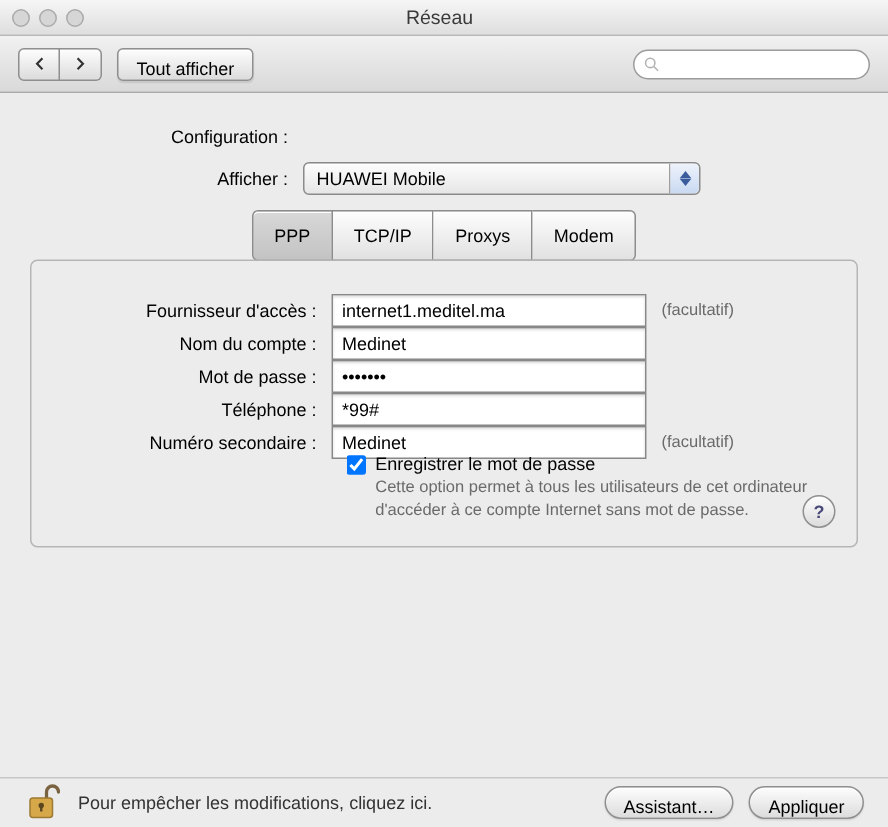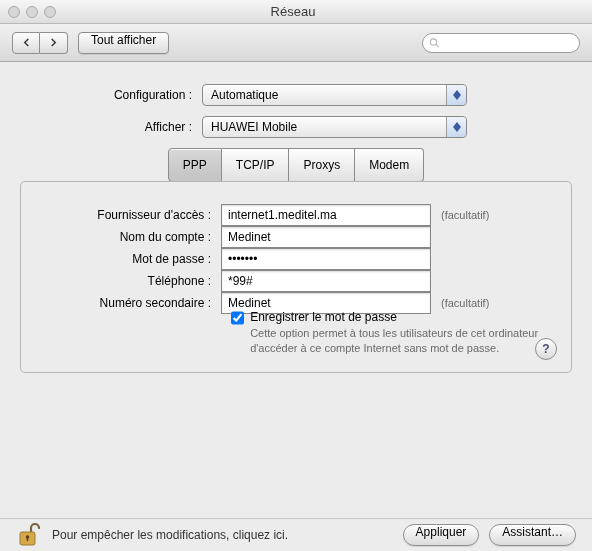--- a/index.html
+++ b/index.html
@@ -10,21 +10,21 @@
 .traffic { display:flex; gap:6px; }
 .tl { width:12px; height:12px; border-radius:50%; background:#d6d6d6; border:1px solid #aaa; }
 .title { flex:1; text-align:center; color:#3a3a3a; font-size:13px; }
 
 
 .toolbar { height:38px; background: linear-gradient(#f1f1f1,#d9d9d9); border-bottom:1px solid #aaa; display:flex; align-items:center; padding:0 12px; gap:10px; }
 .navpair { display:flex; }
 .navbtn { width:28px; height:22px; background:linear-gradient(#fdfdfd,#dcdcdc); border:1px solid #8f8f8f; display:flex; align-items:center; justify-content:center; cursor:pointer; }
 .navbtn:first-child { border-radius:4px 0 0 4px; }
 .navbtn:last-child { border-radius:0 4px 4px 0; border-left:none; }
-.btn { height:22px; padding:0 12px; background:linear-gradient(#fdfdfd,#dcdcdc); border:1px solid #8f8f8f; border-radius:4px; cursor:pointer; box-shadow:0 1px 0 #fff inset, 0 1px 1px rgba(0,0,0,.1); display:flex; align-items:flex-start; }
+.btn { height:22px; padding:0 12px; background:linear-gradient(#fdfdfd,#dcdcdc); border:1px solid #8f8f8f; border-radius:4px; cursor:pointer; box-shadow:0 1px 0 #fff inset, 0 1px 1px rgba(0,0,0,.1); display:flex; align-items:flex-end; }
 .btn.round { border-radius:11px; }
 .spacer { flex:1; }
 .search { width:158px; height:20px; border:1px solid #9b9b9b; border-radius:10px; background:#fff; display:flex; align-items:center; padding:0 6px; }
 .search svg { opacity:.5; }
 .search input { border:0; outline:0; width:100%; background:transparent; padding-left:4px; }
 
 
 .main { padding:22px 20px 12px 20px; }
 .row { display:flex; align-items:center; margin-bottom:10px; }
 .row .lbl { width:182px; text-align:right; padding-right:10px; color:#000; }
@@ -95,31 +95,20 @@
         <line x1="10" y1="10" x2="14" y2="14" stroke="#666" stroke-width="1.5"></line>
       </svg>
     <input type="text" placeholder="" style="">
   </div>
 </div>
 
 <div class="main">
 
   <div class="row">
     <div class="lbl">Configuration :</div>
-    <div class="select">
-      <span>Automatique</span>
-      <div class="caps">
-        <svg width="8" height="5" viewBox="0 0 8 5">
-            <path d="M0 5 L4 0 L8 5 Z" fill="#3a5c9d"></path>
-          </svg>
-        <svg width="8" height="5" viewBox="0 0 8 5">
-            <path d="M0 0 L4 5 L8 0 Z" fill="#3a5c9d"></path>
-          </svg>
-      </div>
-    </div>
   </div>
 
   <div class="row">
     <div class="lbl">Afficher :</div>
     <div class="select">
       <span>HUAWEI Mobile</span>
       <div class="caps">
         <svg width="8" height="5" viewBox="0 0 8 5">
             <path d="M0 5 L4 0 L8 5 Z" fill="#3a5c9d"></path>
           </svg>
@@ -196,19 +185,19 @@
       <path d="M13 10 V6 a4 4 0 0 1 8 0" fill="none" stroke="#7a6340" stroke-width="2.2" stroke-linecap="round"></path>
       <rect x="2" y="10" width="15" height="13" rx="2" fill="#d7a84a" stroke="#9c7a32"></rect>
       <circle cx="9.5" cy="15" r="1.8" fill="#5c4620"></circle>
       <rect x="8.7" y="15" width="1.6" height="4" fill="#5c4620"></rect>
 
     </svg>
   </div>
   <div class="msg">Pour empêcher les modifications, cliquez ici.</div>
   <div class="btns">
     <div class="btn round">
+      <span>Assistant…</span>
+    </div>
+    <div class="btn round">
       <span>Appliquer</span>
     </div>
-    <div class="btn round">
-      <span>Assistant…</span>
-    </div>
   </div>
 </div>
 
 </body></html>

